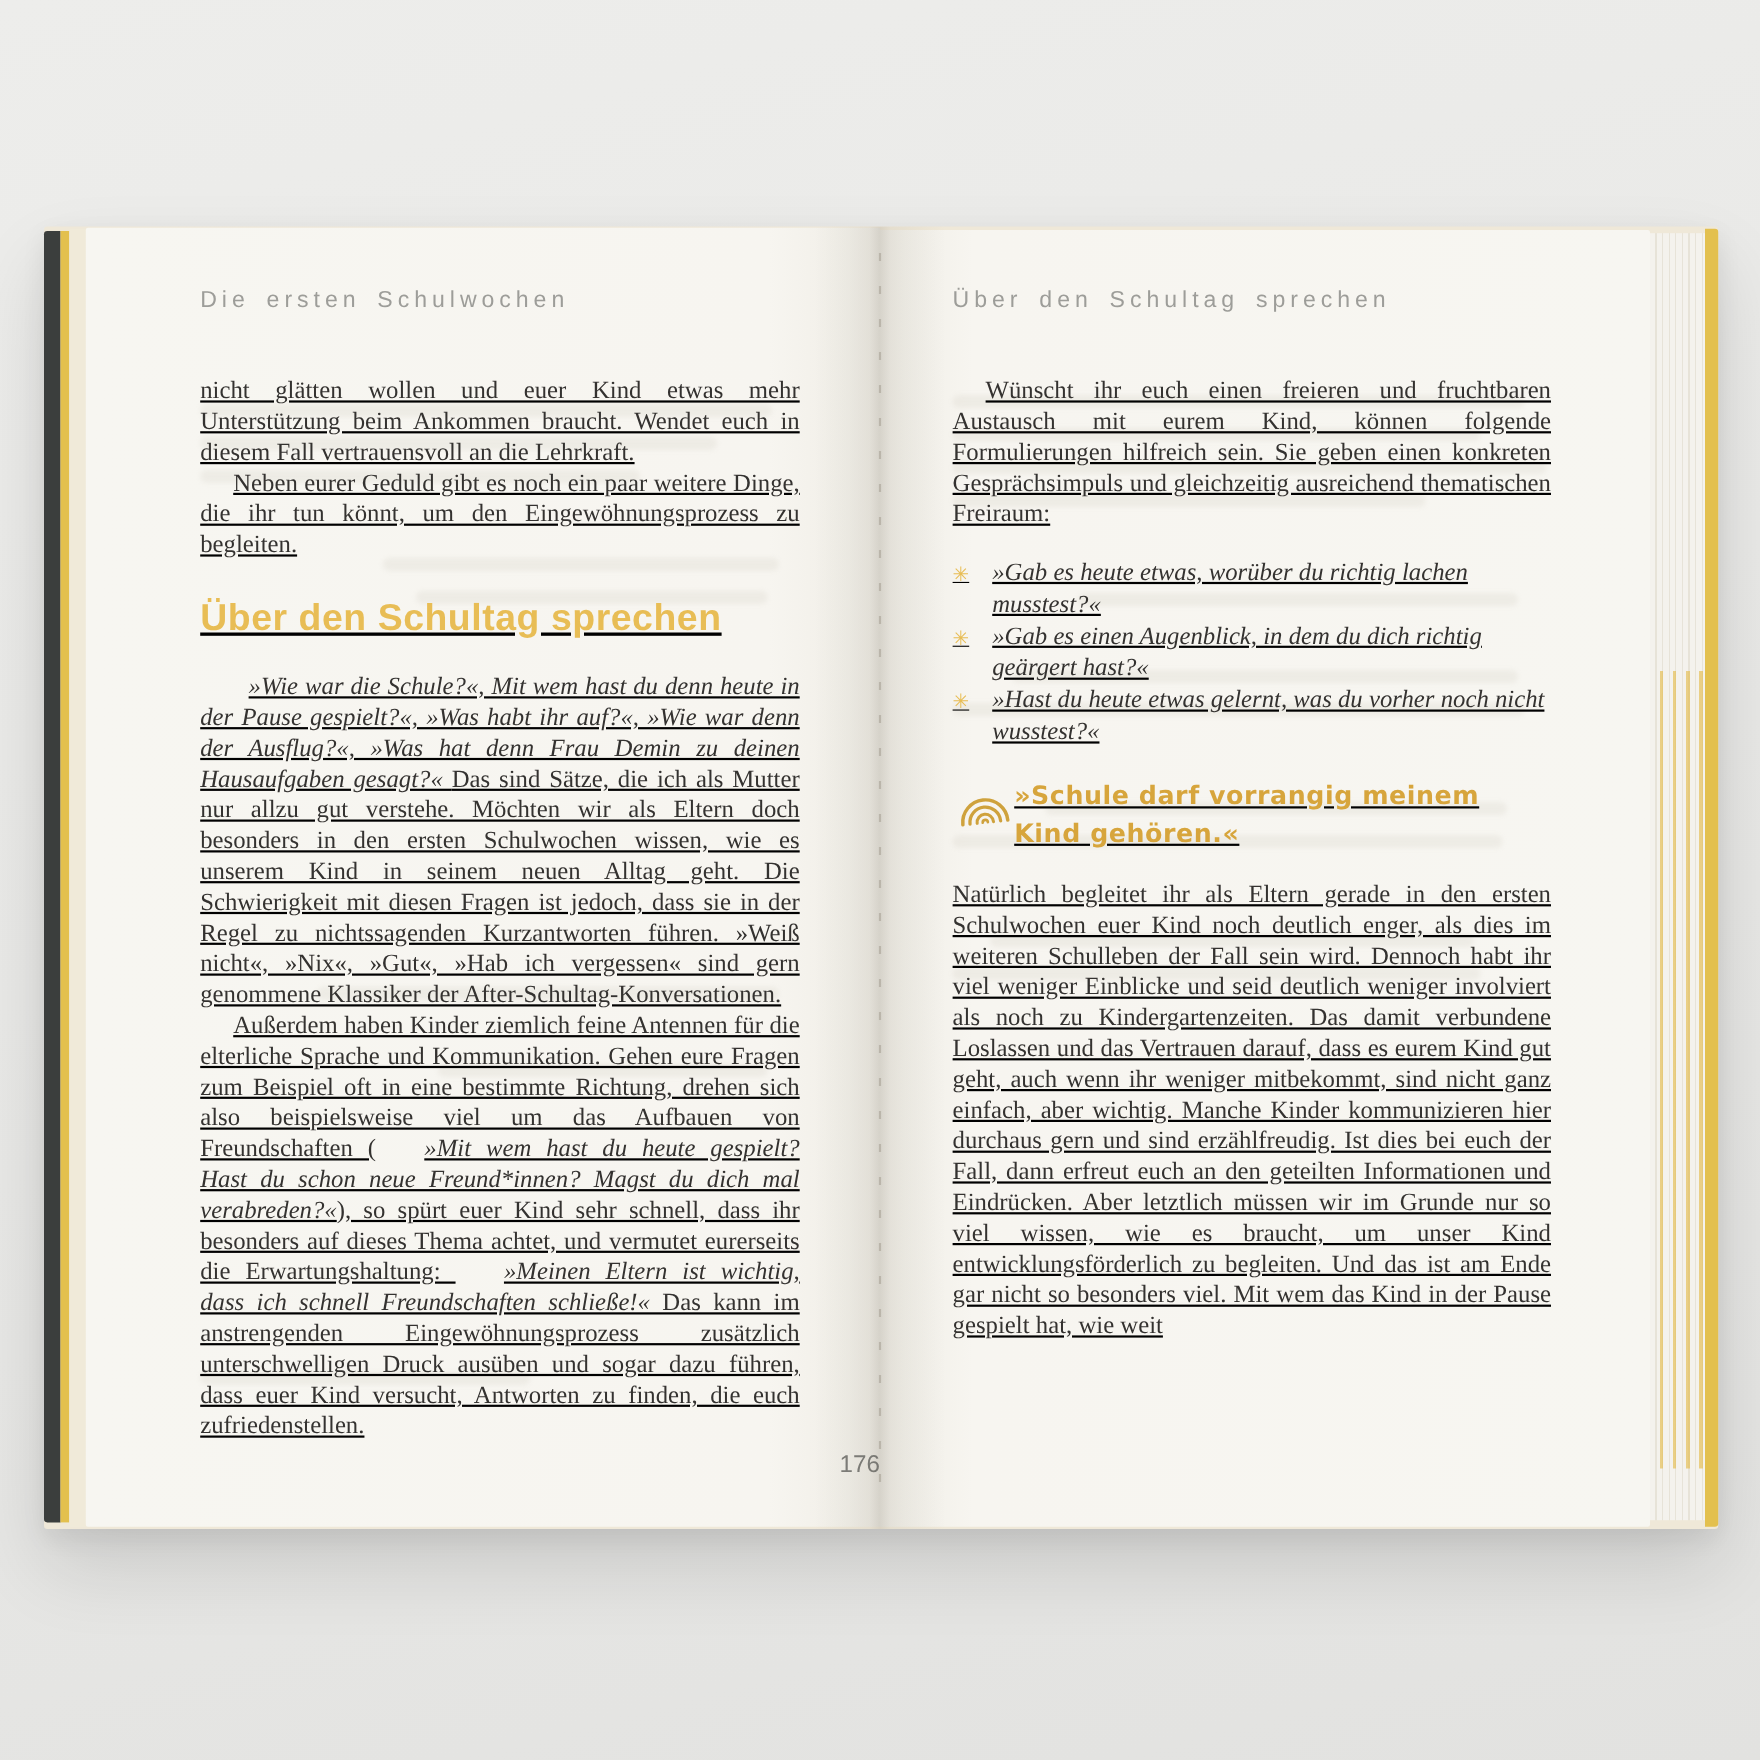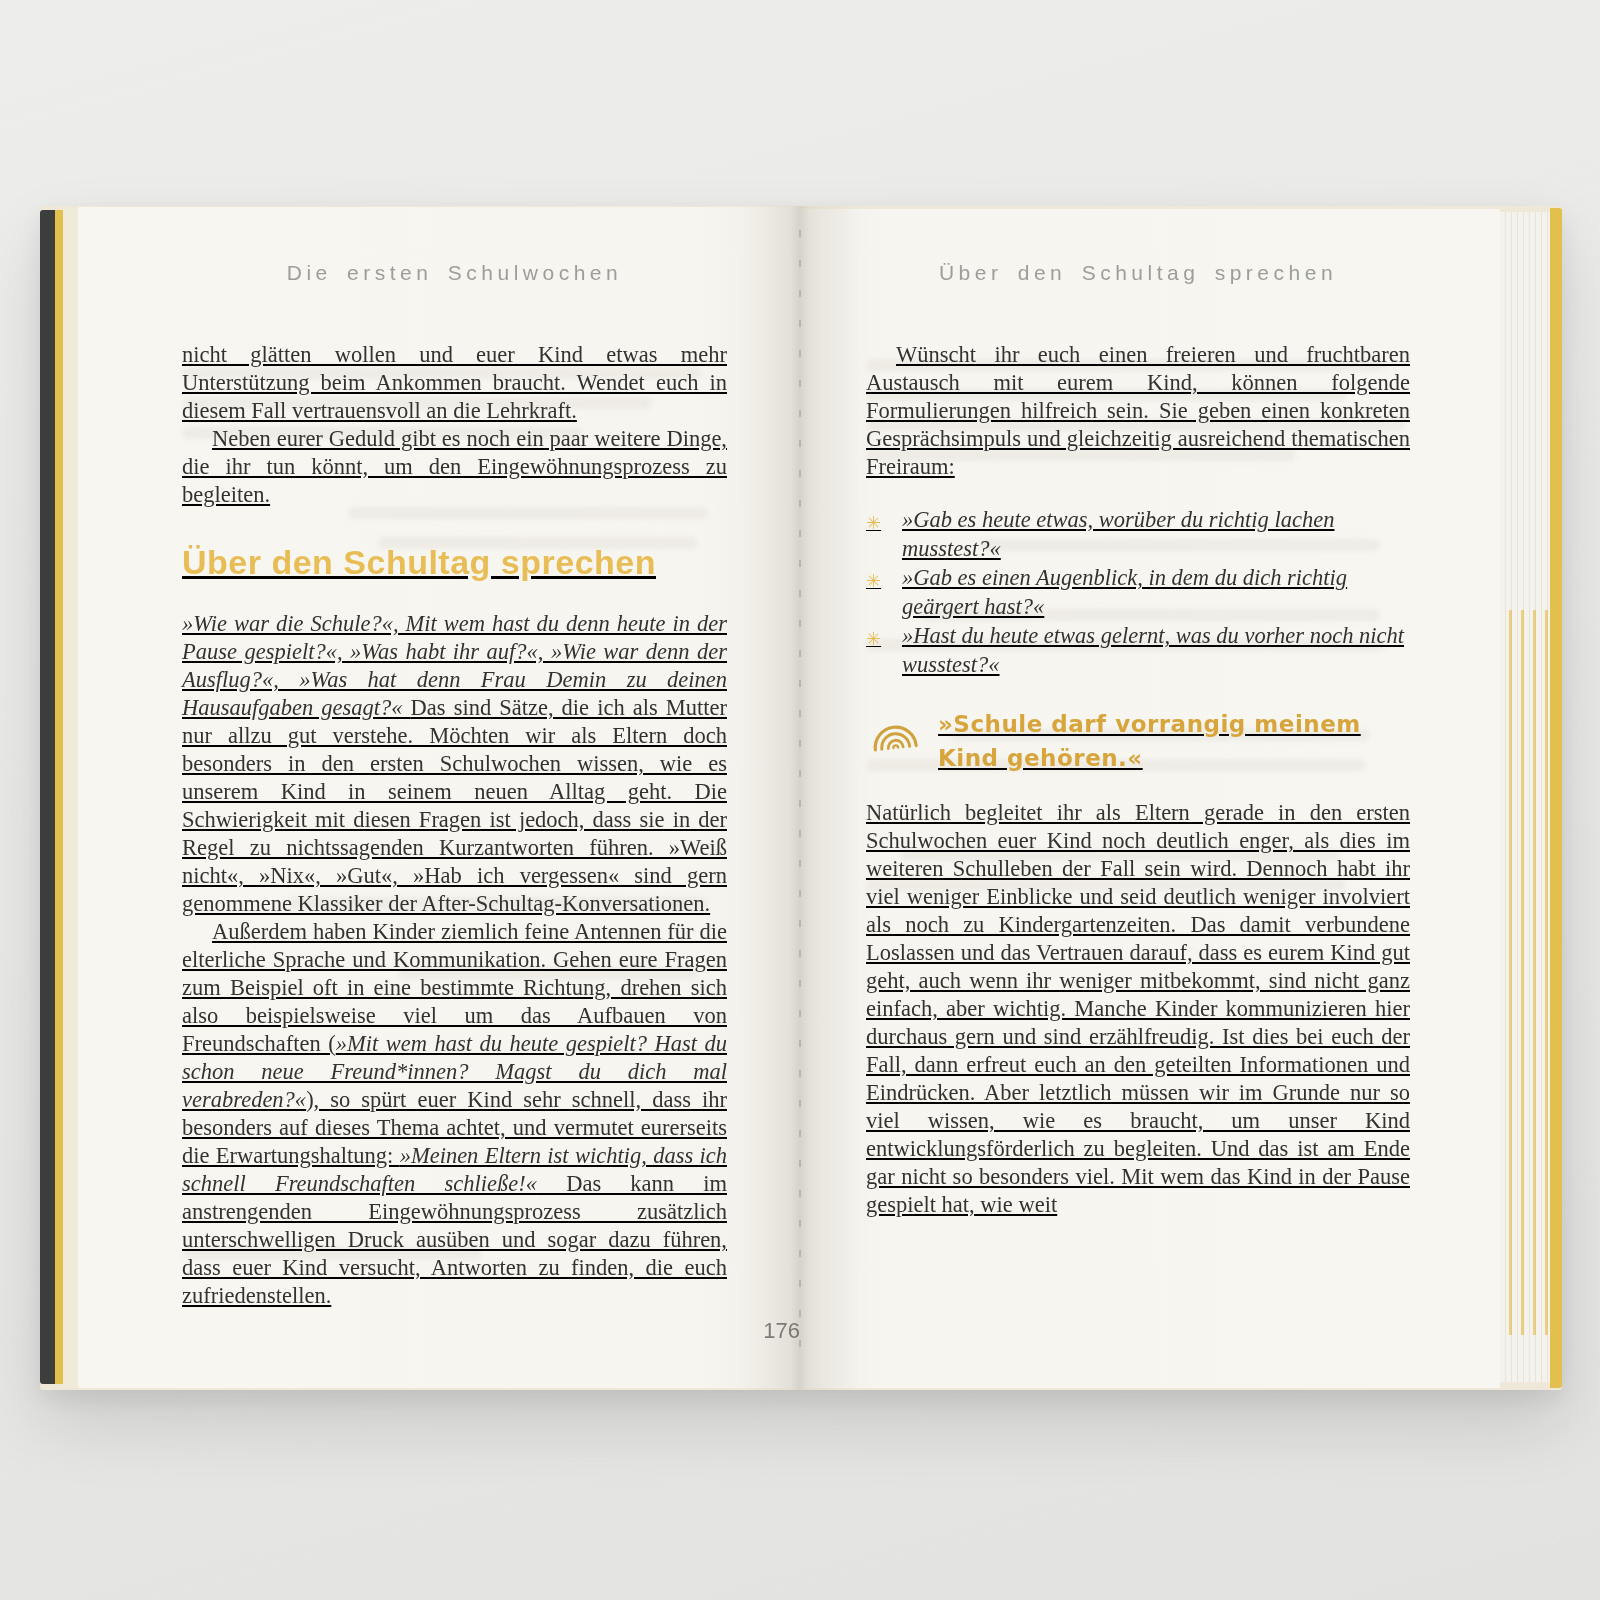--- a/index.html
+++ b/index.html
@@ -34,33 +34,33 @@
     padding:54px 73px 0 104px;}
   .page-right{left:760px;top:3px;width:700px;height:1179px;border-radius:0 2px 2px 0;
     background:linear-gradient(to left,#f7f6f1 0%,#f7f5f0 88%,#f1efe8 97%,#ece9e1 100%);
     padding:52px 90px 0 66px;}
   .gutter-shadow{position:absolute;left:700px;top:0;width:120px;height:100%;pointer-events:none;
     background:linear-gradient(to right,rgba(0,0,0,0) 0%,rgba(92,86,74,.07) 42%,rgba(92,86,74,.15) 50%,rgba(92,86,74,.07) 58%,rgba(0,0,0,0) 100%);}
   .spine-stitching{position:absolute;left:759px;top:24px;width:2px;height:1140px;opacity:.55;pointer-events:none;
     background:repeating-linear-gradient(to bottom,rgba(112,102,86,.5) 0 7px,transparent 7px 30px);}
 
   .page-header{font-family:"Liberation Sans",sans-serif;font-size:21px;letter-spacing:4.5px;
-    word-spacing:5px;color:var(--header-gray);text-align:center;margin-bottom:56px;font-weight:400;}
+    word-spacing:5px;color:var(--header-gray);margin-bottom:56px;font-weight:400;}
   .page-body{position:relative;z-index:2;text-decoration:underline;}
   .para{font-size:22.5px;line-height:28px;color:var(--text-color);text-align:justify;hyphens:auto;}
-  .para .it{font-style:italic;}
+  .para .it{font-style:italic;margin-left:44px;}
   .para.indent{text-indent:30px;}
   .section-heading{font-family:"Liberation Sans",sans-serif;font-weight:700;font-size:34px;
     letter-spacing:.5px;color:var(--accent-yellow);margin:34px 0 28px;}
   .bullet-list{list-style:none;margin:24px 0 20px;}
   .bullet-list li{display:flex;align-items:flex-start;font-size:22.5px;line-height:29px;
     font-style:italic;color:var(--text-color);}
   .bullet-list .star{flex:0 0 36px;width:36px;font-style:normal;color:var(--accent-yellow);
     font-size:18px;padding-top:3px;font-family:"DejaVu Sans",sans-serif;}
-  .quote{display:flex;align-items:flex-start;gap:16px;margin:28px 0 24px;}
+  .quote{display:flex;align-items:flex-start;margin:28px 0 24px;}
   .quote svg{flex:0 0 56px;width:56px;height:42px;margin-top:3px;transform:rotate(-6deg);}
   .quote-text{font-family:"DejaVu Sans",sans-serif;font-weight:700;font-size:23px;line-height:34px;
     letter-spacing:.5px;color:var(--quote-yellow);}
   .page-number{position:absolute;bottom:44px;left:0;right:0;text-align:right;
     font-family:"Liberation Sans",sans-serif;font-size:22px;color:#7d7d79;}
   .ghost{position:absolute;height:12px;border-radius:6px;background:#b8b2a2;opacity:.14;filter:blur(2.5px);pointer-events:none;z-index:1;}
 </style>
 </head>
 <body>
 

